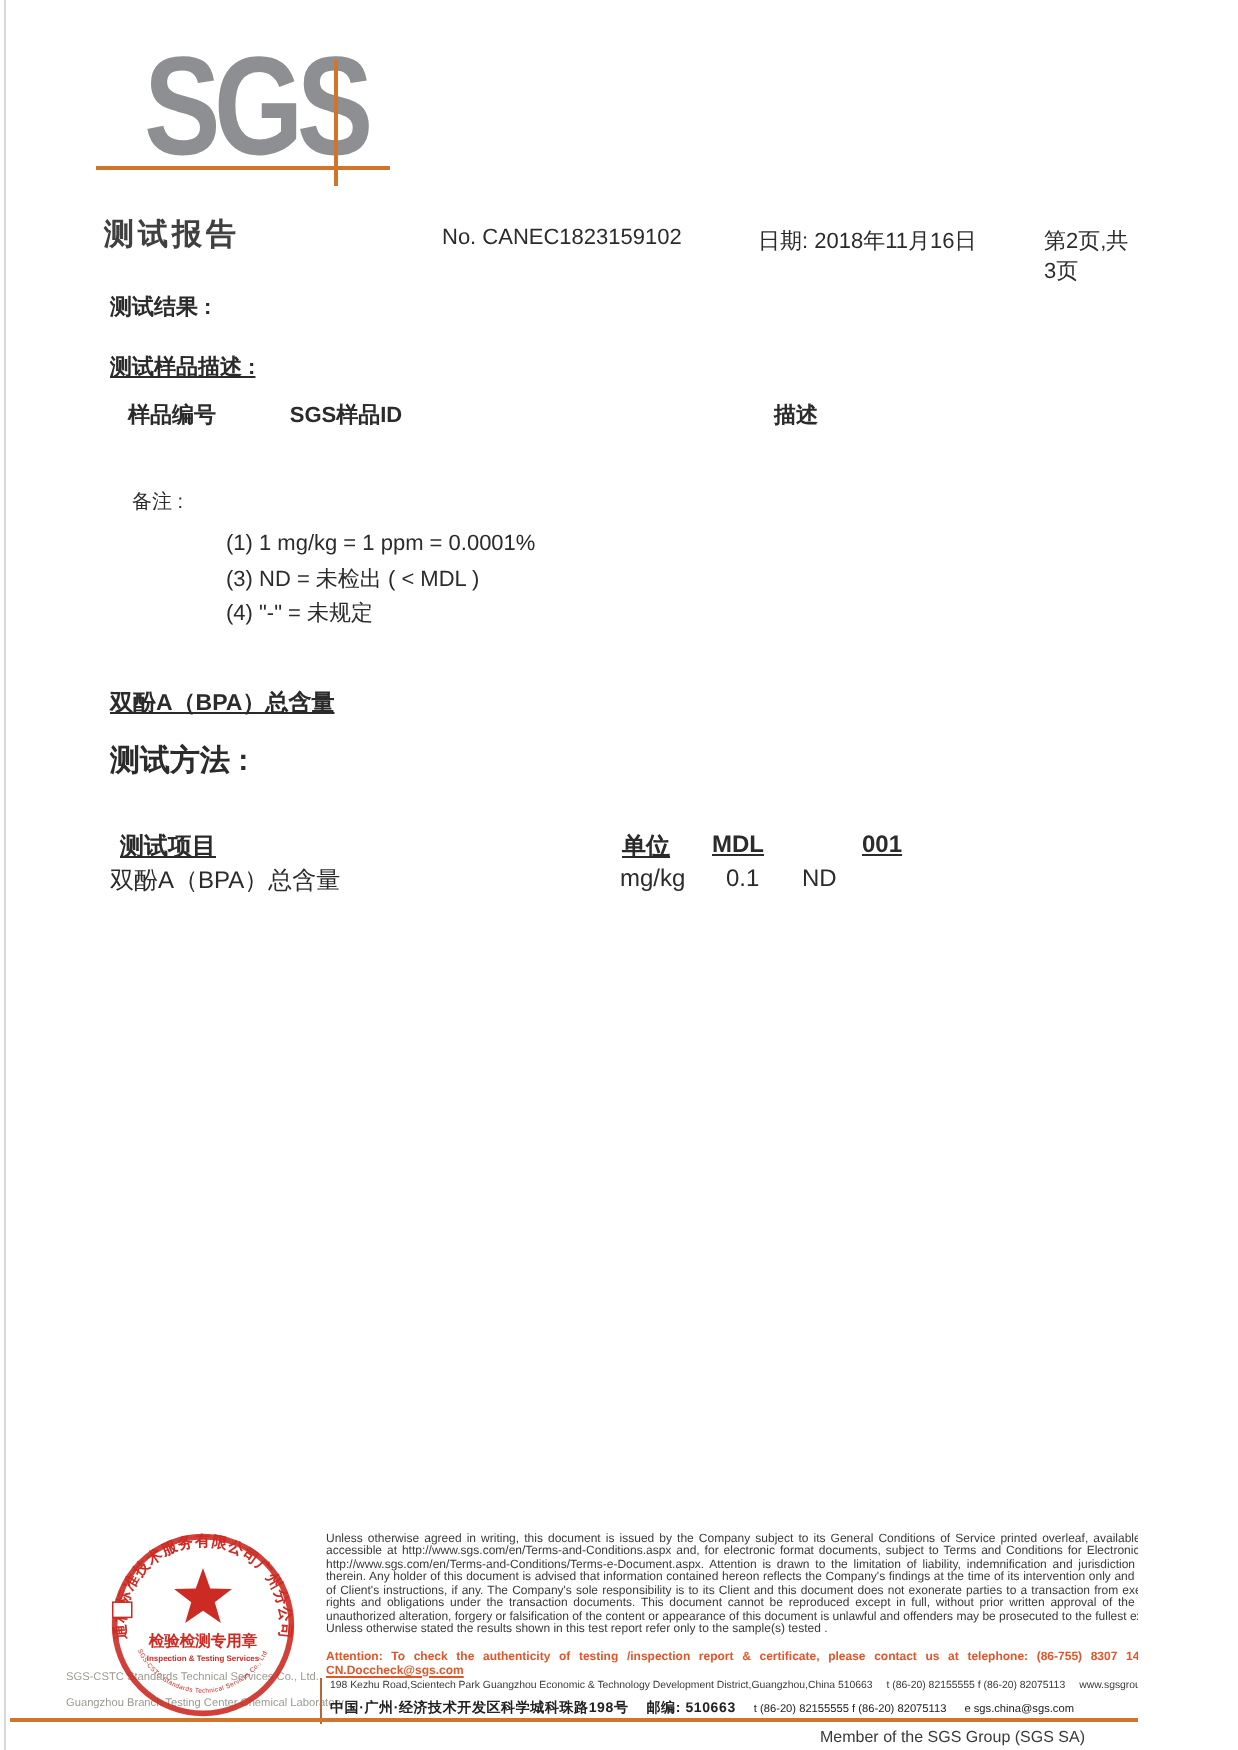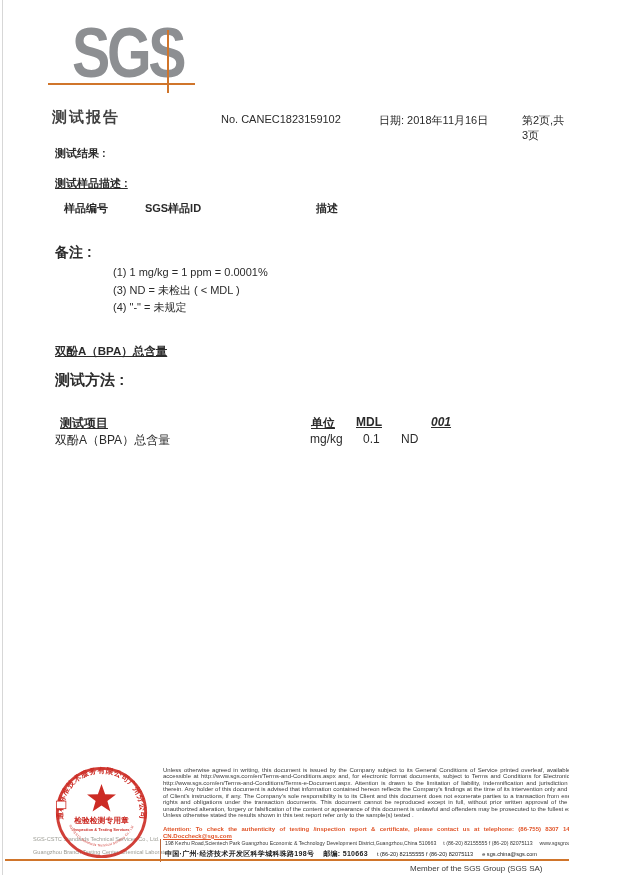--- a/index.html
+++ b/index.html
@@ -20,31 +20,31 @@
   #docTitle{left:52px;top:108px;font-size:15px;font-weight:bold;letter-spacing:2px;color:#404040;}
   #reportNo{left:221px;top:113px;font-size:11px;}
   #reportDate{left:379px;top:113px;font-size:11px;}
   #pageInfo{left:522px;top:113px;font-size:11px;}
   
   #resultsLabel{left:55px;top:146px;font-size:11px;font-weight:bold;}
   #sampleDescLabel{left:55px;top:176px;font-size:11px;font-weight:bold;text-decoration:underline;}
   #sampleTable{left:55px;top:200px;font-size:11px;}
   .st-row{display:grid;grid-template-columns:62px 112px 180px;line-height:16px;}
   .st-row .c1,.st-row .c2{text-align:center;}
-  .st-row .c3{padding-left:16px;text-align:center;}
+  .st-row .c3{padding-left:16px;text-align:right;}
   .st-head{font-weight:bold;}
-  #remarkLabel{left:55px;top:244px;font-size:14px;font-weight:bold;}
+  #remarkLabel{left:66px;top:244px;font-size:10px;font-weight:normal;}
   #remarks{left:113px;top:264px;font-size:11px;line-height:17.6px;}
   #bpaHeading{left:55px;top:344px;font-size:11.5px;font-weight:bold;text-decoration:underline;}
   #methodLabel{left:55px;top:371px;font-size:15px;font-weight:bold;}
   #methodText{left:123px;top:369px;width:468px;font-size:11.5px;line-height:19.5px;text-align:justify;}
   
   .rt{font-size:12px;white-space:nowrap;}
   .u{text-decoration:underline;}
-  .it{font-style:italic;padding-left:32px;}
+  .it{padding-left:32px;}
   .bold{font-weight:bold;}
   #rtHeadItem{left:60px;top:415px;}
   #rtHeadUnit{left:311px;top:415px;}
   #rtHeadMdl{left:356px;top:415px;}
   #rtHeadSample{left:399px;top:415px;}
   #rtRowItem{left:55px;top:432px;}
   #rtRowUnit{left:310px;top:432px;}
   #rtRowMdl{left:363px;top:432px;}
   #rtRowValue{left:401px;top:432px;}
   

